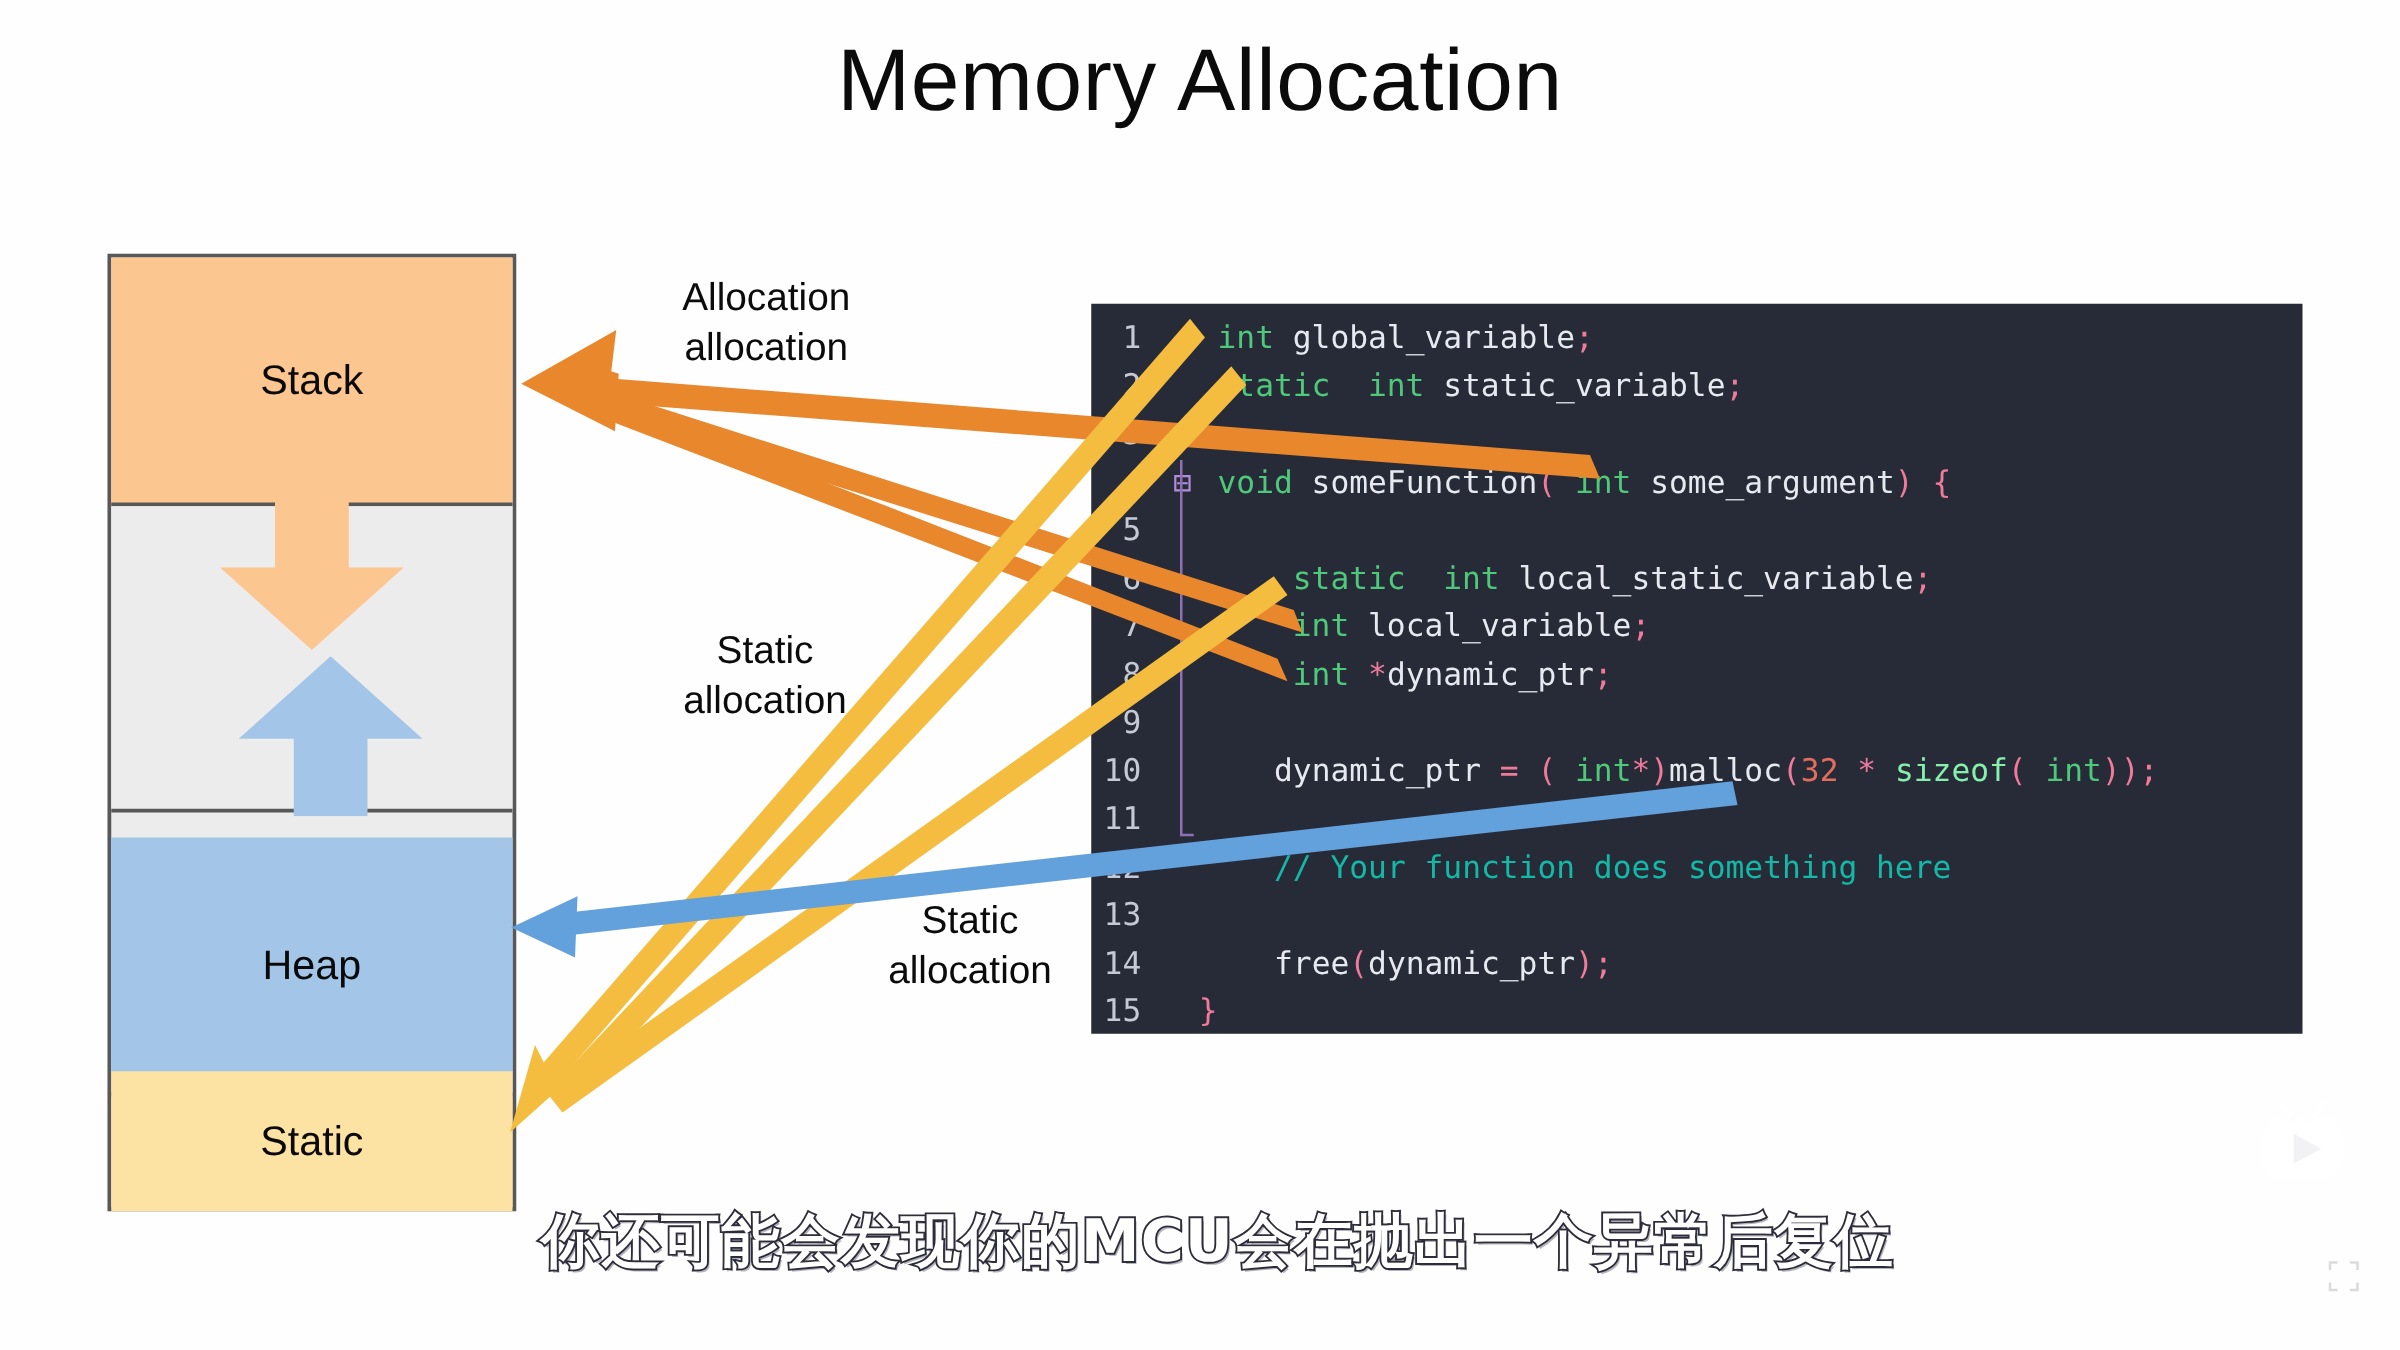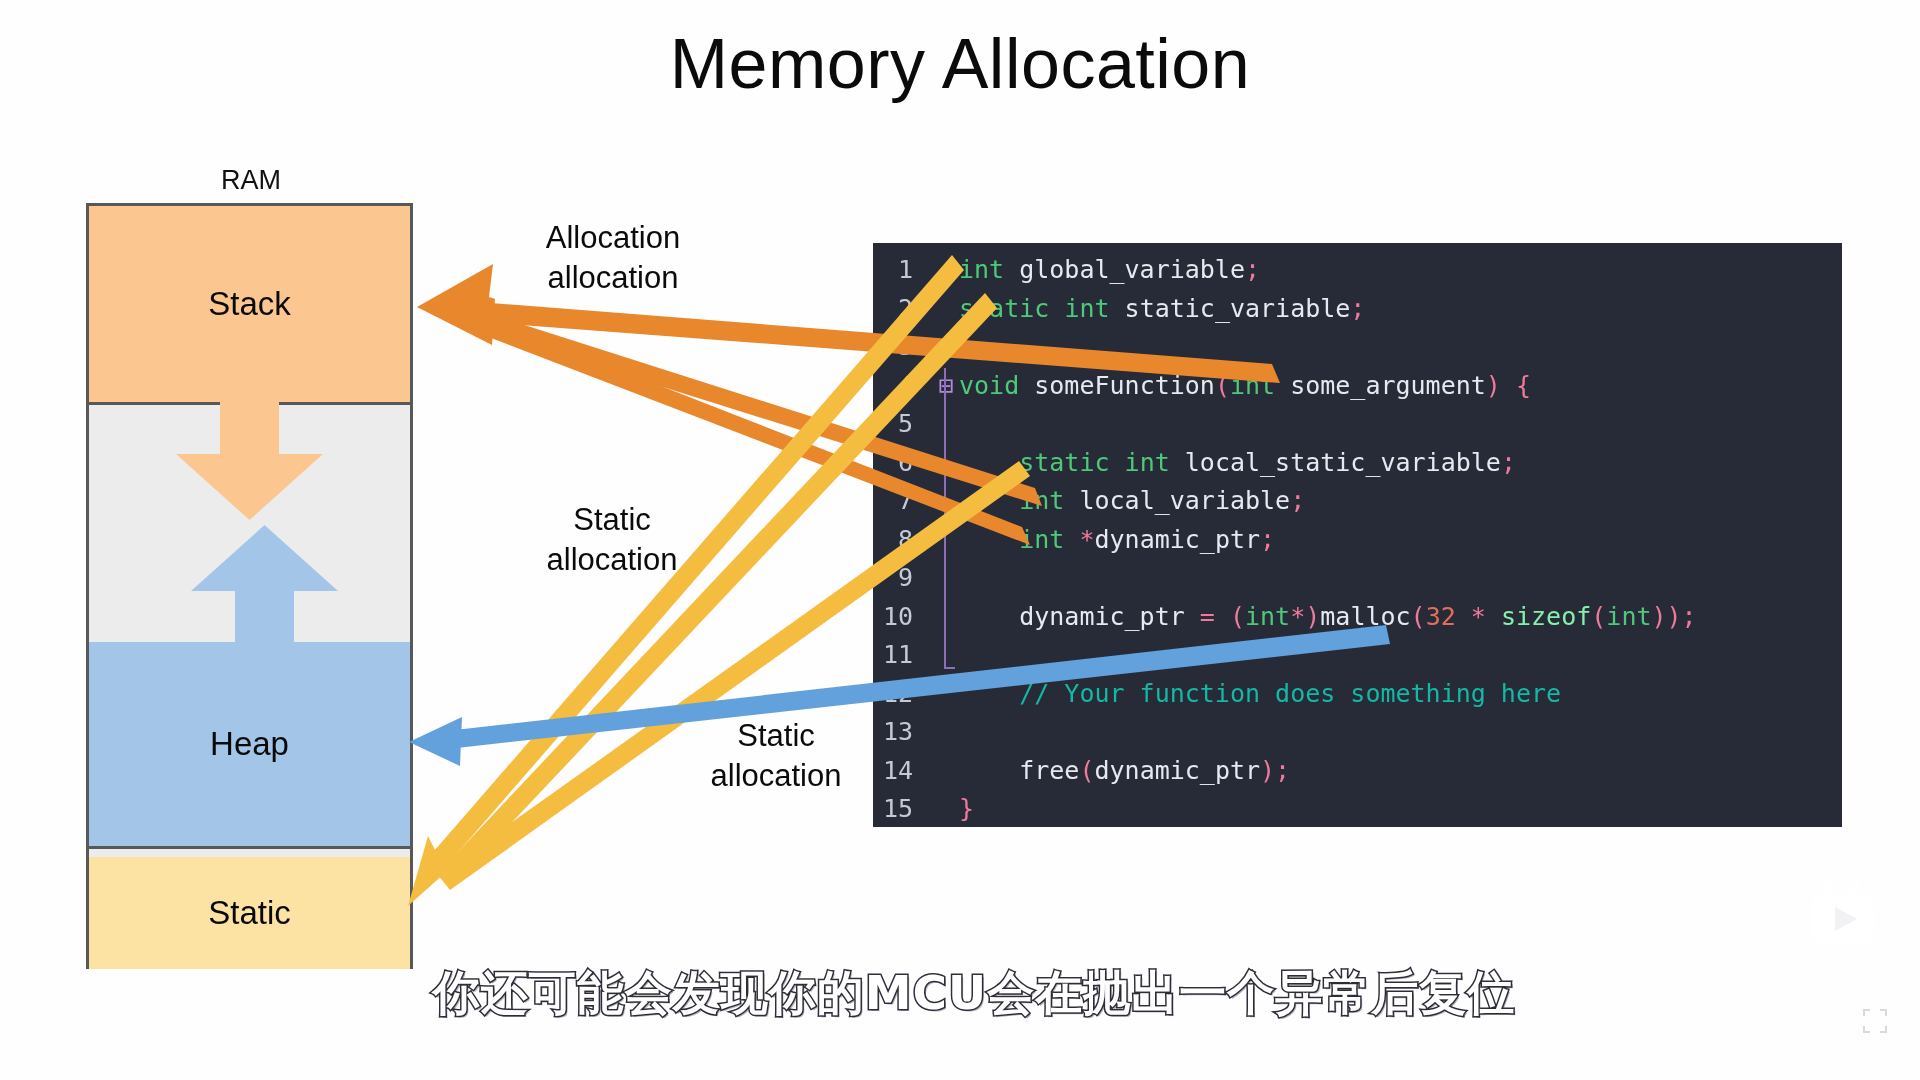--- a/index.html
+++ b/index.html
@@ -75,21 +75,21 @@
     background: #fbc690;
     border-bottom: 3px solid #58585a;
   }
   #seg-gap {
     top: 199px;
     height: 245px;
     background: #ececec;
     border-bottom: 3px solid #58585a;
   }
   #seg-heap {
-    top: 436px;
+    top: 464px;
     height: 207px;
     background: #a3c6e8;
     border-bottom: 3px solid #58585a;
   }
   #seg-static {
     top: 651px;
     height: 112px;
     background: #fde3a3;
   }
 
@@ -167,21 +167,21 @@
     user-select: none;
   }
   .fold {
     width: 26px;
     min-width: 26px;
     color: #b38cd9;
     text-align: center;
     box-sizing: border-box;
   }
   .ctext { color: #e6e9ef; }
-  .kw  { color: #4ec97a; }
+  .kw  { color: #4ec97a; margin-left: 15px; }
   .pun { color: #f07a9a; }
   .com { color: #14b8a6; }
   .num { color: #e26d5c; }
   .pink { color: #86efac; }
 
   
   #fold-guide {
     position: absolute;
     left: 71px;
     top: 125px;
@@ -245,21 +245,20 @@
     z-index: 7;
   }
 </style>
 </head>
 <body>
 
 <div id="stage">
 
   <div id="slide-title">Memory Allocation</div>
 
-  <div id="ram-label">RAM</div>
 
   <div id="ram-box">
     <div class="ram-seg" id="seg-stack">
       <span>Stack</span>
     </div>
     <div class="ram-seg" id="seg-gap"></div>
     <div class="ram-seg" id="seg-heap">
       <span>Heap</span>
     </div>
     <div class="ram-seg" id="seg-static">

